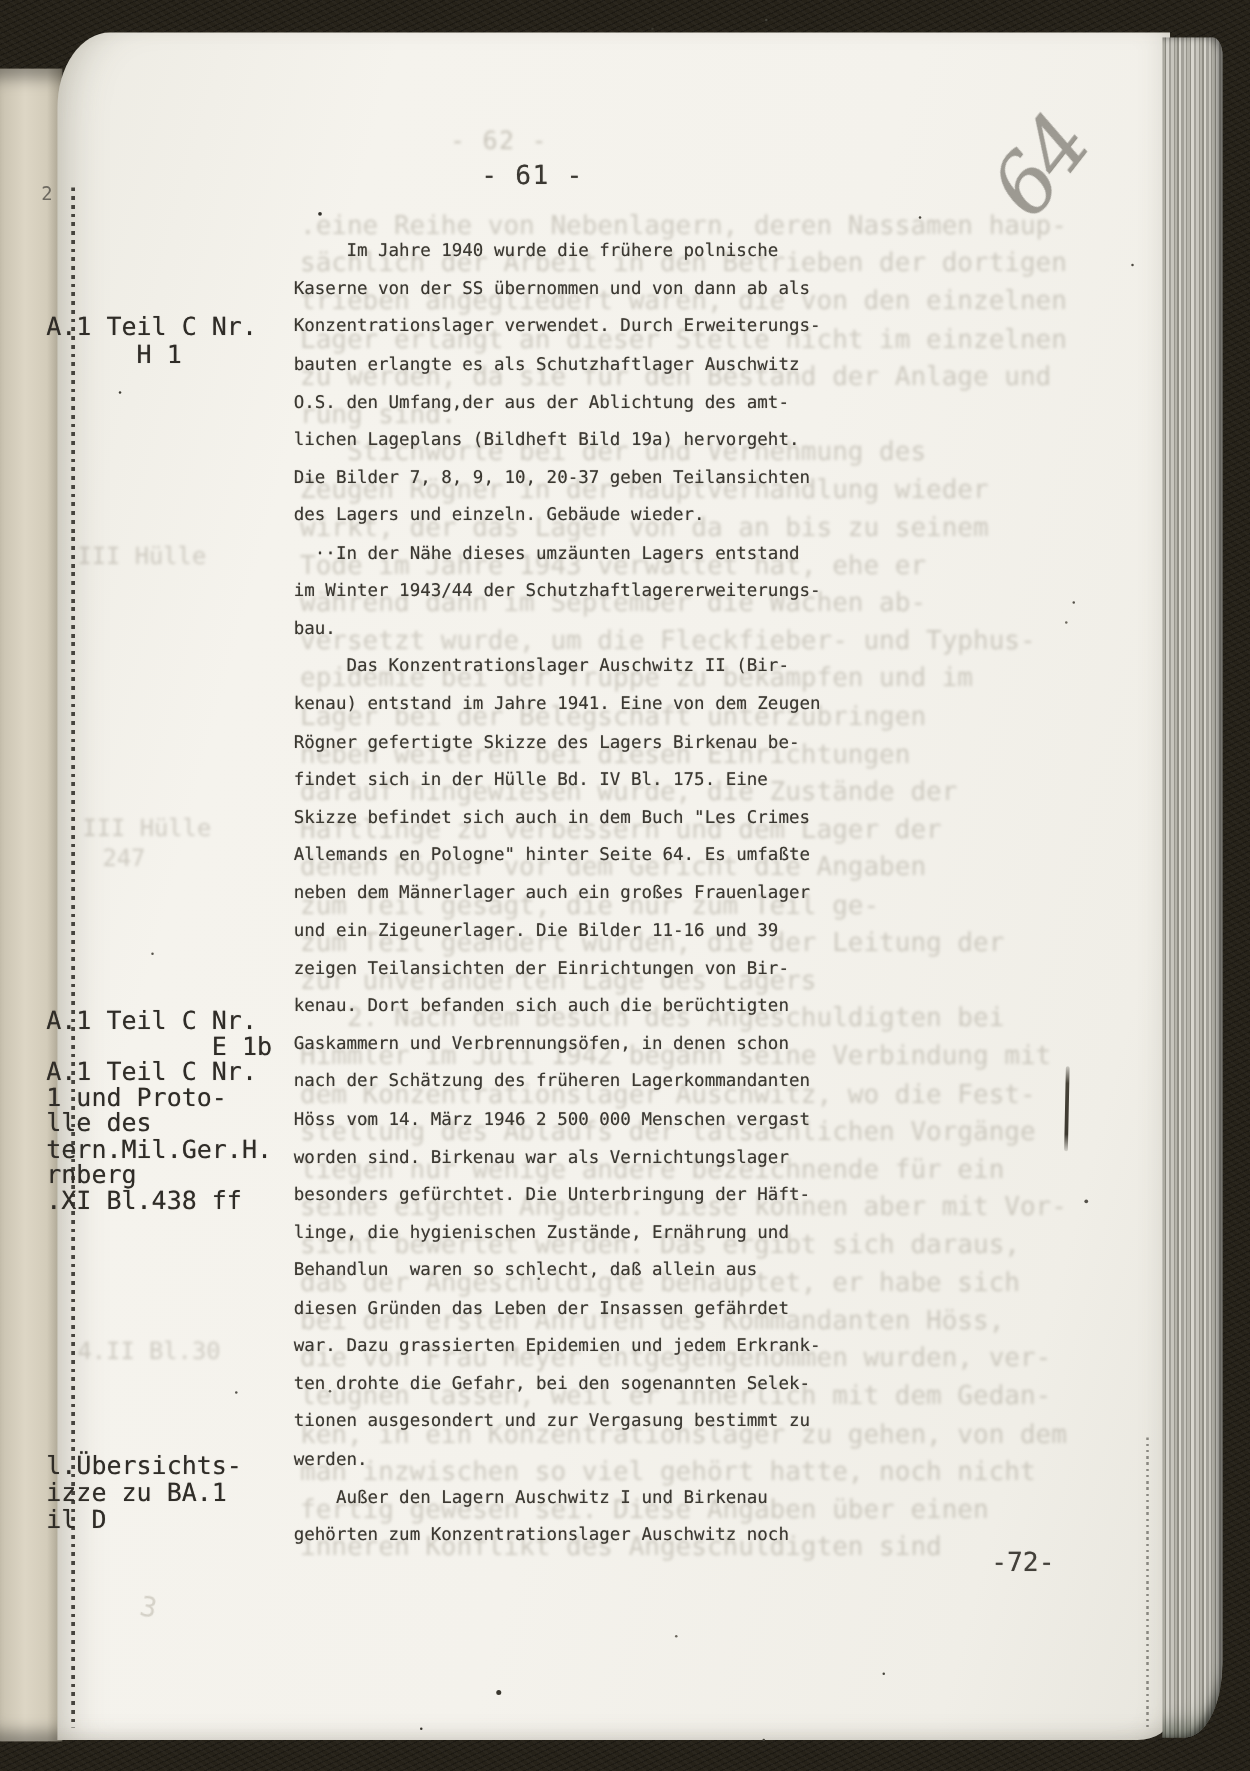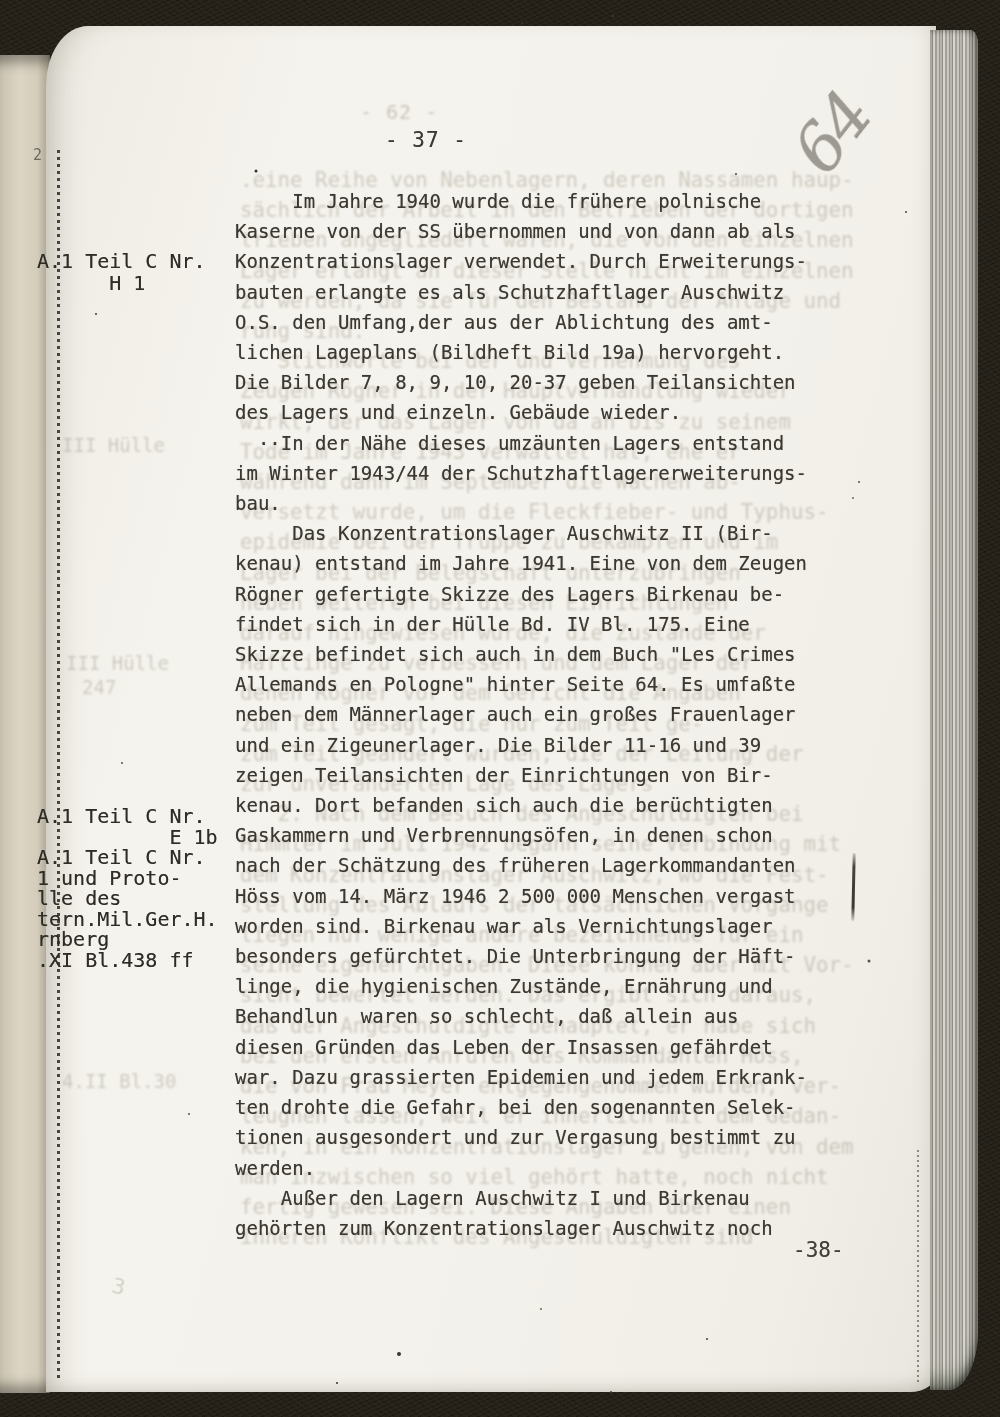--- a/index.html
+++ b/index.html
@@ -62,21 +62,21 @@
     position:absolute;left:385px;top:128px;
     font-size:21px;color:#3b3832;letter-spacing:1px;white-space:pre;
     text-shadow:0 0 0.6px rgba(59,56,50,0.55);
   }
   .ghost-pageno{
     position:absolute;left:360px;top:100px;font-size:20px;color:#9b9586;
     opacity:.5;filter:blur(1.2px);letter-spacing:1px;white-space:pre;
   }
   .body-text{
     position:absolute;left:235px;top:186px;width:660px;
-    font-size:19px;line-height:30.2px;color:#3b3831;white-space:pre;
+    font-size:14px;line-height:30.2px;color:#3b3831;white-space:pre;
     text-shadow:0 0 0.7px rgba(56,52,45,0.5);
   }
   .bleed-text{
     position:absolute;left:240px;top:165px;width:660px;
     font-size:20.8px;line-height:30.2px;color:#8f897a;white-space:pre;
     opacity:.38;filter:blur(1.3px);
   }
   .margin-block{
     position:absolute;left:37px;font-size:20px;line-height:22px;color:#2f2c27;
     white-space:pre;text-shadow:0 0 0.6px rgba(47,44,39,0.55);
@@ -172,34 +172,37 @@
 daß der Angeschuldigte behauptet, er habe sich
 bei den ersten Anrufen des Kommandanten Höss,
 die von Frau Meyer entgegengenommen wurden, ver-
 leugnen lassen, weil er innerlich mit dem Gedan-
 ken, in ein Konzentrationslager zu gehen, von dem
 man inzwischen so viel gehört hatte, noch nicht
 fertig gewesen sei. Diese Angaben über einen
 inneren Konflikt des Angeschuldigten sind</div>
 
   <div class="ghost-pageno">- 62 -</div>
-  <div class="page-number">- 37 -</div>
+  <div class="page-number">- 61 -</div>
 
   <div class="handwritten">64</div>
 
   <div class="margin-block" id="margin-block-2">A.1 Teil C Nr.
       H 1</div>
   <div class="margin-block" id="margin-block-3">A.1 Teil C Nr.
            E 1b
 A.1 Teil C Nr.
 1 und Proto-
 lle des
 tern.Mil.Ger.H.
 rnberg
 .XI Bl.438 ff</div>
+  <div class="margin-block" id="margin-block-4">l.Übersichts-
+izze zu BA.1
+il D</div>
 
   <div class="ghost-note" id="ghost-note-1">III Hülle</div>
   <div class="ghost-note" id="ghost-note-2">III Hülle</div>
   <div class="ghost-note" id="ghost-note-3">247</div>
   <div class="ghost-note" id="ghost-note-4">4.II Bl.30</div>
 
   <div class="body-text">     Im Jahre 1940 wurde die frühere polnische
 Kaserne von der SS übernommen und von dann ab als
 Konzentrationslager verwendet. Durch Erweiterungs-
 bauten erlangte es als Schutzhaftlager Auschwitz
@@ -230,21 +233,21 @@
 diesen Gründen das Leben der Insassen gefährdet
 war. Dazu grassierten Epidemien und jedem Erkrank-
 ten drohte die Gefahr, bei den sogenannten Selek-
 tionen ausgesondert und zur Vergasung bestimmt zu
 werden.
     Außer den Lagern Auschwitz I und Birkenau
 gehörten zum Konzentrationslager Auschwitz noch</div>
 
   <div class="pen-stroke"></div>
 
-  <div class="next-page-ref">-38-</div>
+  <div class="next-page-ref">-72-</div>
 
   <div class="corner-mark">2</div>
   <div class="smudge-mark">3</div>
 
   <div class="specks"></div>
   <div class="band-top"></div>
   <div class="band-bottom"></div>
 </div>
 
 </body></html>

